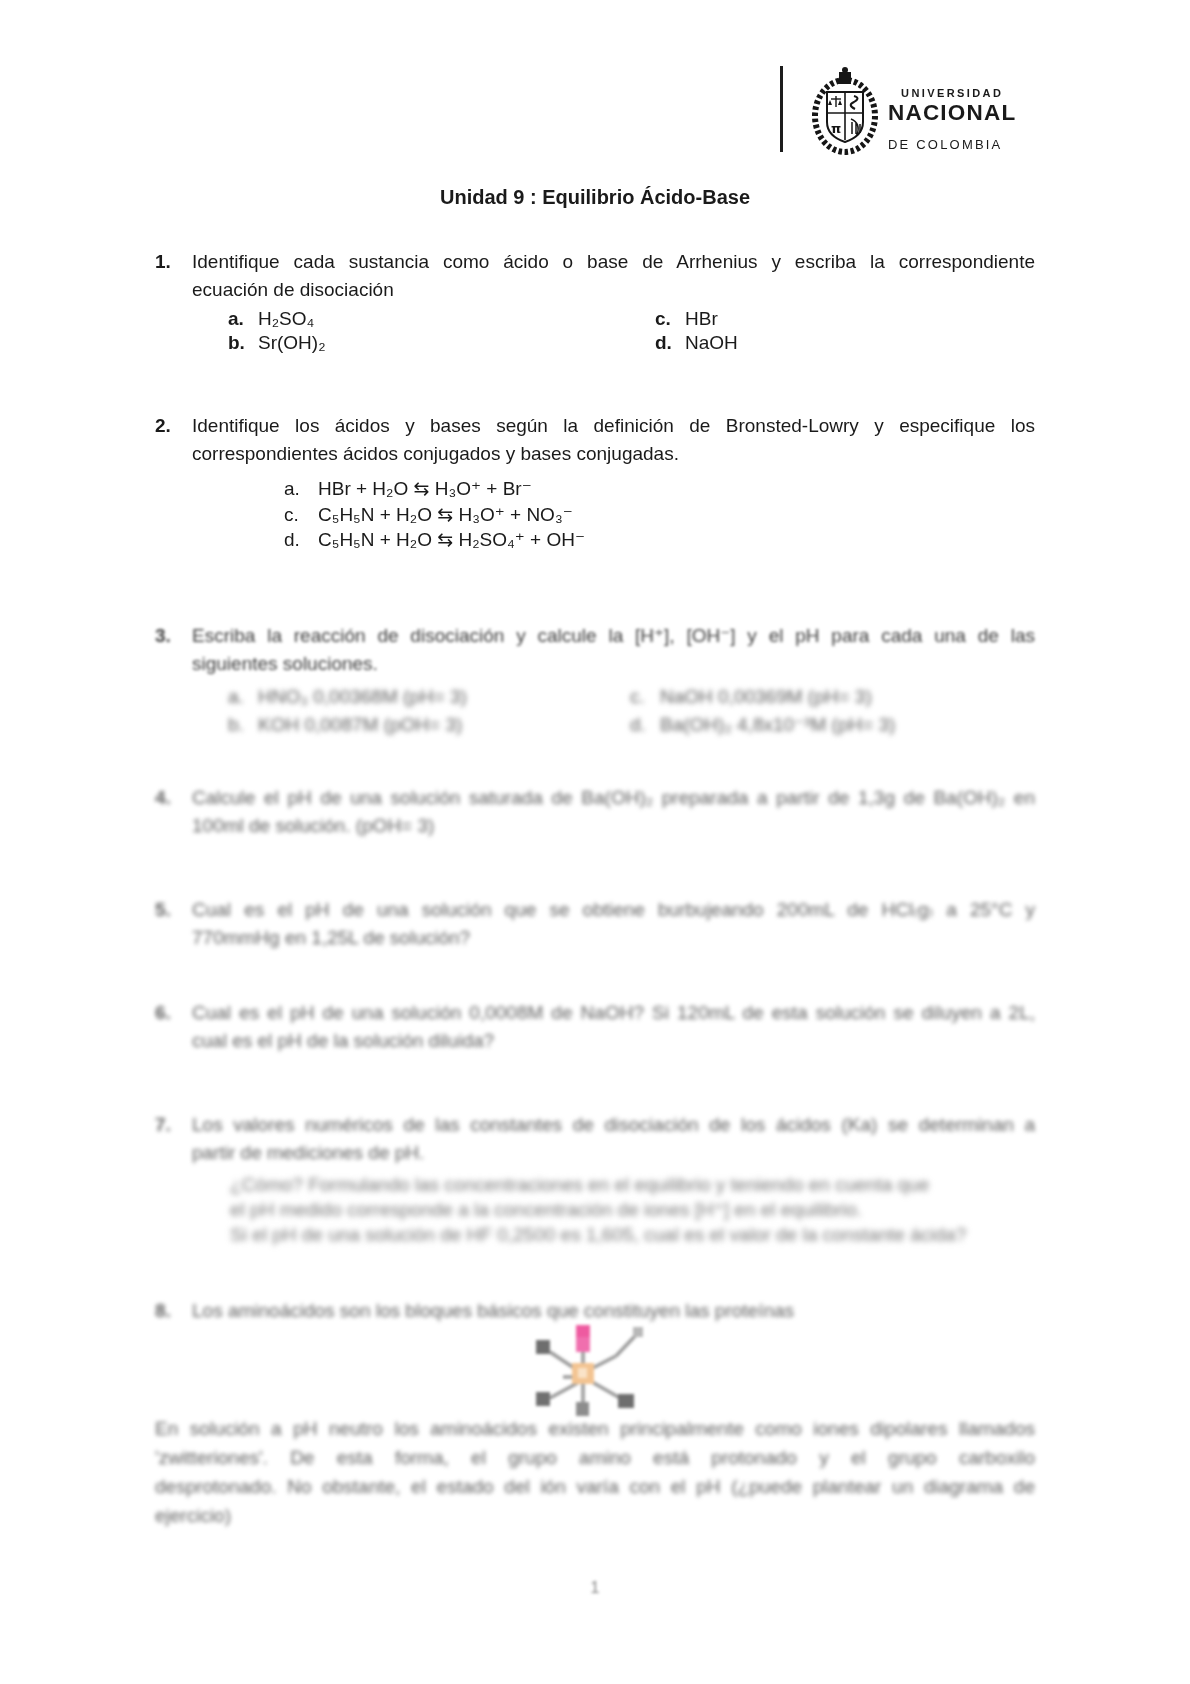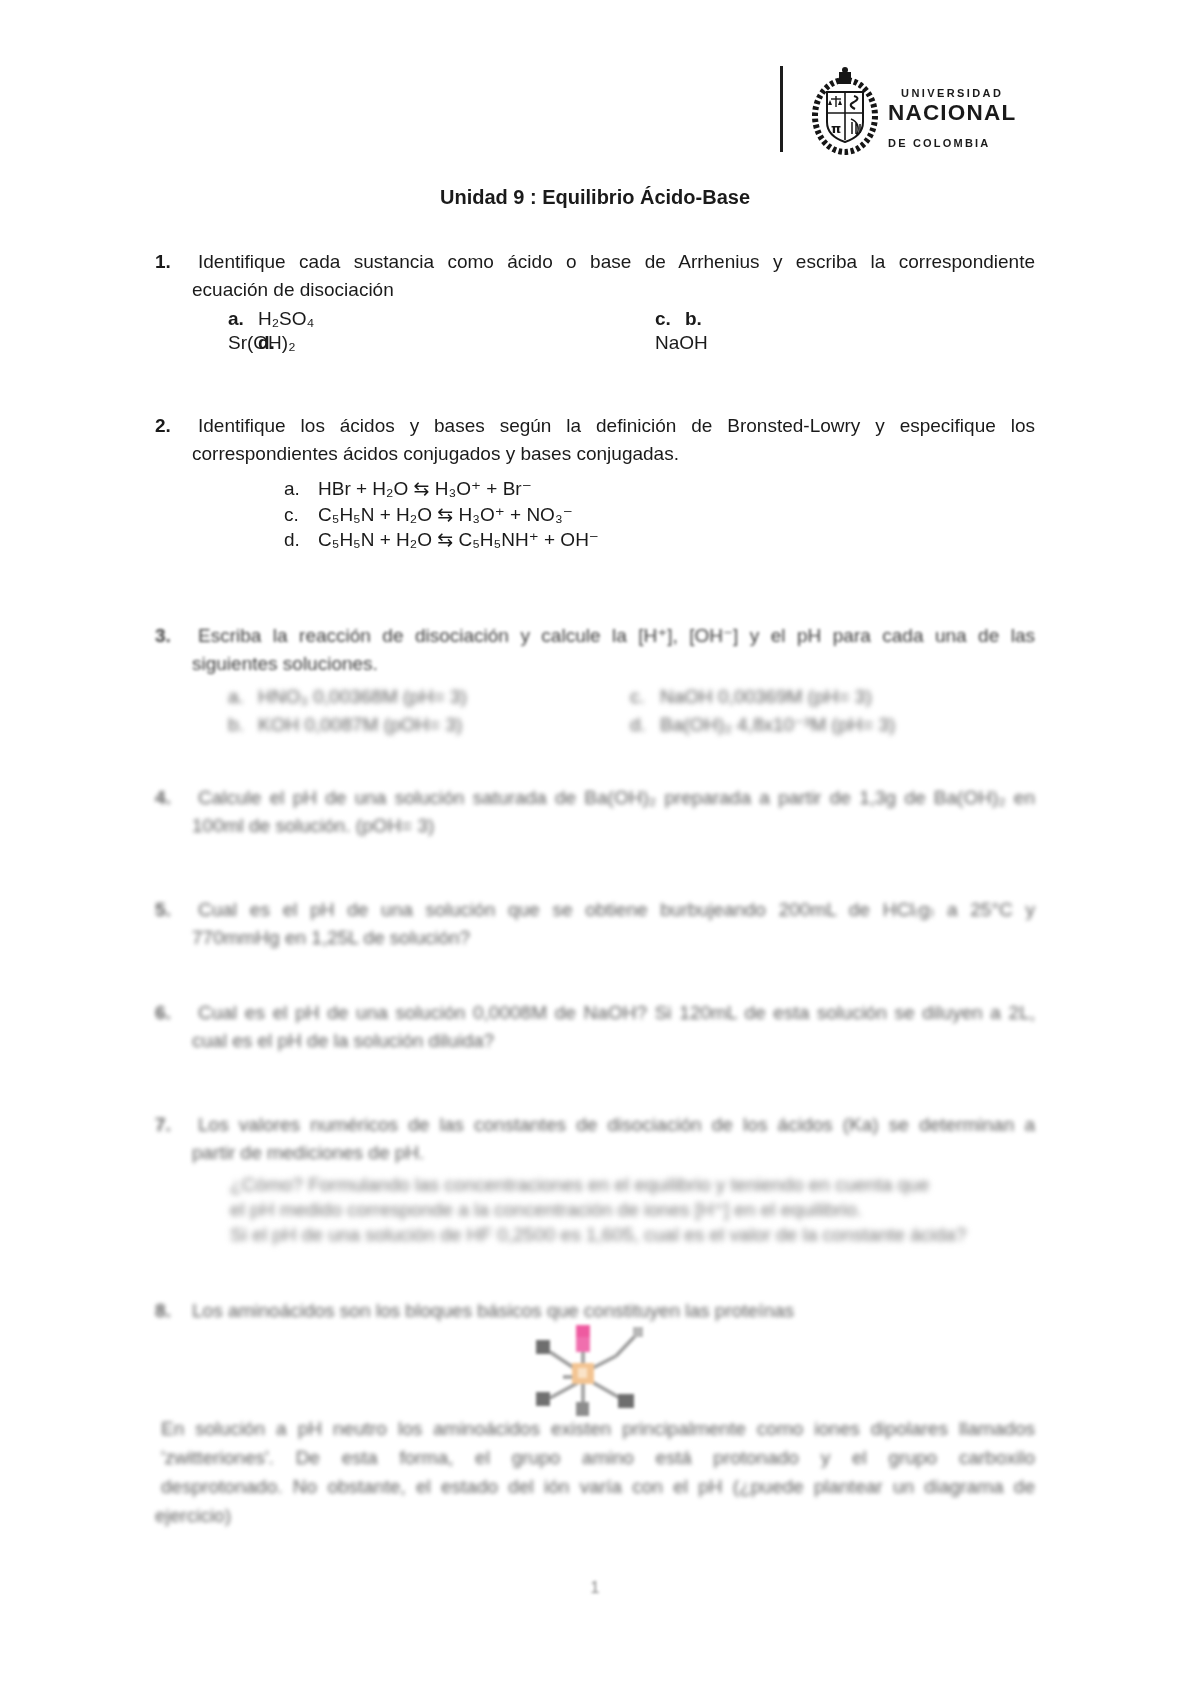--- a/index.html
+++ b/index.html
@@ -8,29 +8,29 @@
     background:#ffffff;overflow:hidden;
     font-family:"Liberation Sans","DejaVu Sans",sans-serif;
     color:#1a1a1a;font-size:19px;
   }
   
   .hdr-rule{position:absolute;left:780px;top:66px;width:3px;height:86px;background:#1c1c1c;}
   .crest{position:absolute;left:806px;top:66px;width:78px;height:90px;}
   .logo-text{position:absolute;left:888px;top:88px;line-height:1;}
   .logo-l1{font-size:11px;font-weight:bold;letter-spacing:2.4px;margin-bottom:3px;text-align:center;}
   .logo-l2{font-size:22.5px;font-weight:bold;letter-spacing:1.2px;margin-bottom:7px;}
-  .logo-l3{font-size:11px;font-weight:bold;letter-spacing:2.2px;margin-top:13px;}
+  .logo-l3{font-size:13px;font-weight:normal;letter-spacing:2.2px;margin-top:13px;}
   
   .title{position:absolute;left:155px;top:186px;width:880px;text-align:center;
          font-size:20px;font-weight:bold;}
   
   .q{position:absolute;left:155px;width:880px;display:flex;}
   .qnum{width:37px;flex:0 0 37px;font-weight:bold;line-height:28px;}
   .qbody{width:843px;flex:1;}
-  .jline{height:28px;line-height:28px;overflow:hidden;text-align:justify;text-align-last:justify;margin-left:6px;}
+  .jline{height:28px;line-height:28px;overflow:hidden;text-align:justify;text-align-last:justify;}
   .lline{height:28px;line-height:28px;overflow:hidden;}
   .opts{display:grid;grid-template-columns:30px 397px 30px 1fr;margin-left:36px;margin-top:3px;line-height:24px;}
   .opts .lab{font-weight:bold;}
   .opts3{display:grid;grid-template-columns:30px 372px 30px 1fr;margin-left:36px;margin-top:5px;line-height:28px;}
   .eqs{margin-left:92px;margin-top:8px;line-height:25.5px;}
   .eqs .lab{display:inline-block;width:34px;}
   .subs{margin-left:38px;margin-top:5px;line-height:25px;}
   
   .bz .qnum{font-weight:bold;}
   .blur-a{filter:blur(1.7px);color:#3d3d3d;}
@@ -81,37 +81,38 @@
 
   <div class="q" style="top:248px">
     <div class="qnum">1.</div>
     <div class="qbody">
       <div class="jline">Identifique cada sustancia como ácido o base de Arrhenius y escriba la correspondiente</div>
       <div class="lline">ecuación de disociación</div>
       <div class="opts">
         <span class="lab">a.</span>
         <span>H₂SO₄</span>
         <span class="lab">c.</span>
+        <span>HBr</span>
         <span class="lab">b.</span>
         <span>Sr(OH)₂</span>
         <span class="lab">d.</span>
         <span>NaOH</span>
       </div>
     </div>
   </div>
 
   <div class="q" style="top:412px">
     <div class="qnum">2.</div>
     <div class="qbody">
       <div class="jline">Identifique los ácidos y bases según la definición de Bronsted-Lowry y especifique los</div>
       <div class="lline">correspondientes ácidos conjugados y bases conjugadas.</div>
       <div class="eqs">
         <div><span class="lab">a.</span><span>HBr + H₂O ⇆ H₃O⁺  + Br⁻</span></div>
         <div><span class="lab">c.</span><span>C₅H₅N + H₂O  ⇆ H₃O⁺ + NO₃⁻</span></div>
-        <div><span class="lab">d.</span><span>C₅H₅N + H₂O  ⇆ C₅H₅NH⁺ + OH⁻</span></div>
+        <div><span class="lab">d.</span><span>C₅H₅N + H₂O  ⇆ H₂SO₄⁺ + OH⁻</span></div>
       </div>
     </div>
   </div>
 
   <div class="q bz blur-a" style="top:622px">
     <div class="qnum">3.</div>
     <div class="qbody">
       <div class="jline">Escriba la reacción de disociación y calcule la [H⁺], [OH⁻] y el pH para cada una de las</div>
       <div class="lline">siguientes soluciones.</div>
       <div class="opts3 blur-b">

